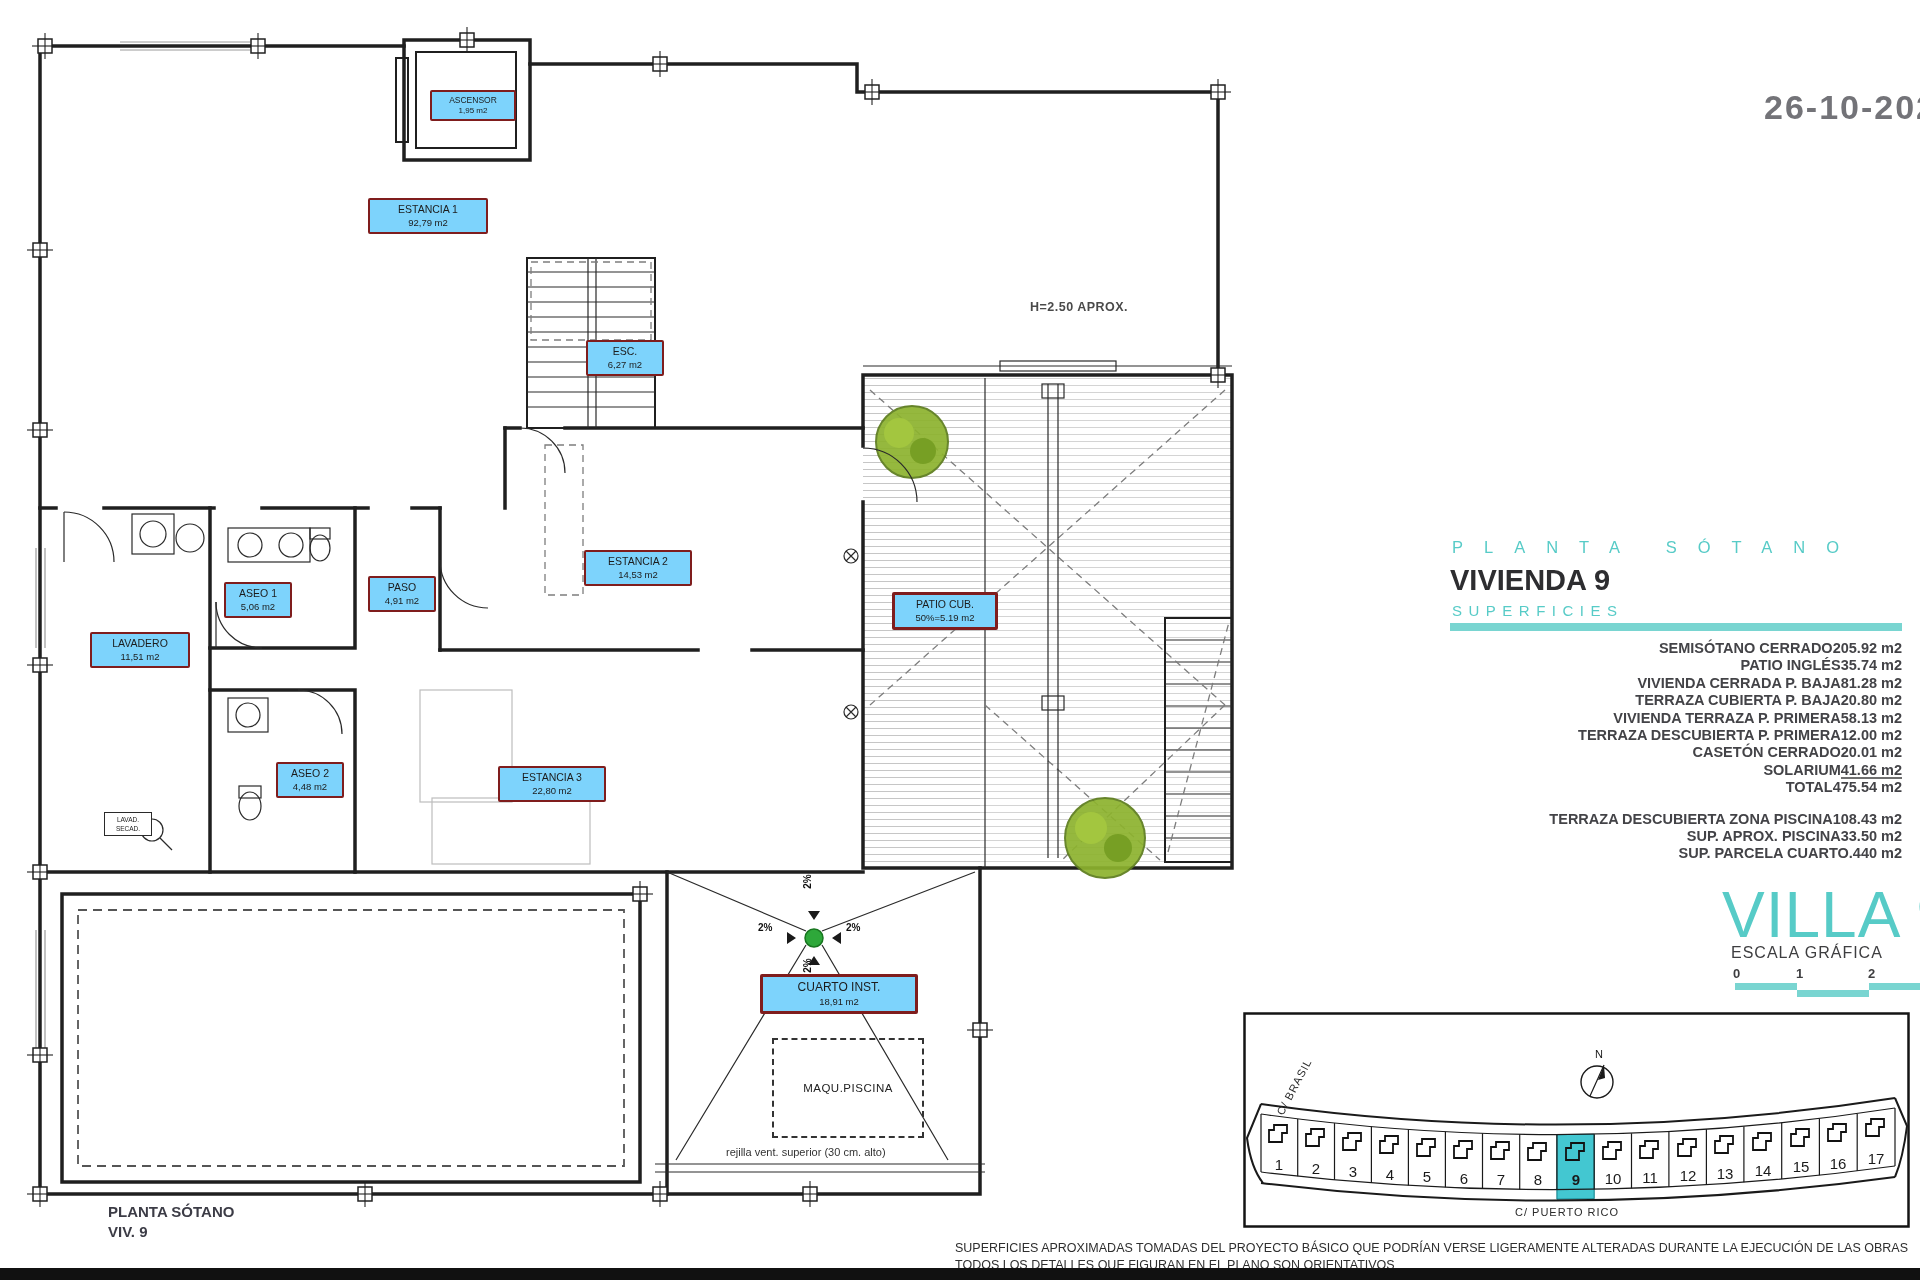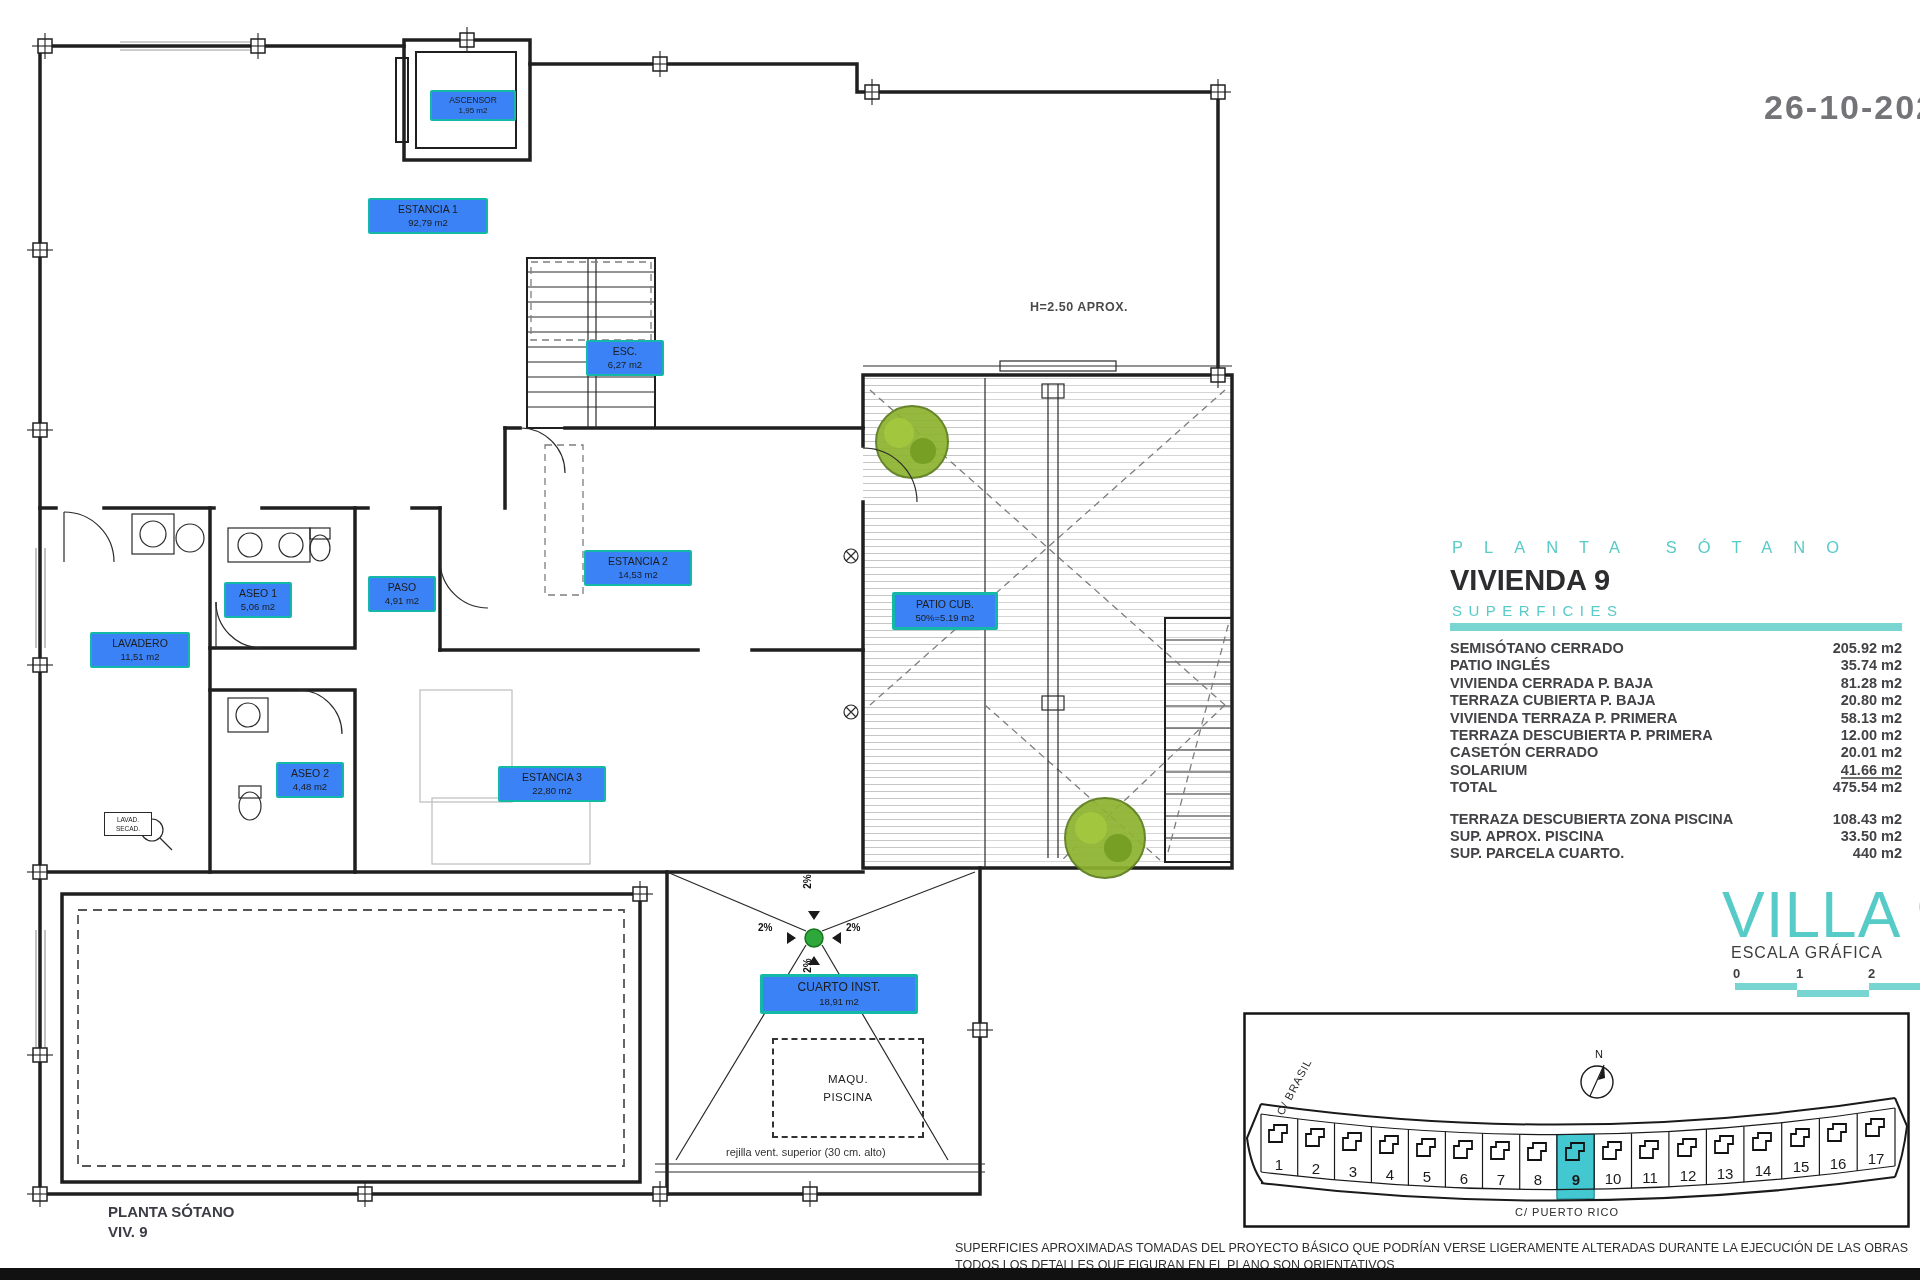--- a/index.html
+++ b/index.html
@@ -15,40 +15,40 @@
   .wall2{stroke:#1f1f1f;stroke-width:2;fill:none}
   .thin{stroke:#2a2a2a;stroke-width:1.2;fill:none}
   .grey{stroke:#9a9a9a;stroke-width:1.2;fill:none}
   .furn{stroke:#bdbdbd;stroke-width:1.2;fill:none}
   .dash{stroke:#7d7d7d;stroke-width:1.3;fill:none;stroke-dasharray:7 5}
   .dash2{stroke:#555;stroke-width:1.8;fill:none;stroke-dasharray:9 6}
   .mkg rect{fill:#fff;stroke:#222;stroke-width:1.5}
   .mkg line{stroke:#222;stroke-width:1.1}
   svg text{font-family:"Liberation Sans",sans-serif}
   
-  .rlabel{position:absolute;z-index:3;background:#3b82f6;border:2px solid #14b8a6;border-radius:2px;
+  .rlabel{position:absolute;z-index:3;background:#7dd3fc;border:2px solid #7f1d1d;border-radius:2px;
           text-align:center;font-size:10.5px;line-height:1.3;color:#1c1c1c;padding:3px 2px}
   .rlabel .ar{font-size:9.5px}
   .b3{border-width:3px}
   .tinybox{position:absolute;z-index:3;background:#fff;border:1.5px solid #2a2a2a;text-align:center;
           font-size:6.5px;line-height:1.4;color:#222;padding:2px 1px}
-  .dashedbox{position:absolute;z-index:3;border:2px dashed #333;display:flex;flex-direction:column;
+  .dashedbox{position:absolute;z-index:3;border:2px dashed #333;display:flex;
           align-items:center;justify-content:center;font-size:11.5px;letter-spacing:.5px;color:#222;line-height:1.6}
   .freelabel{position:absolute;z-index:3;font-size:12.5px;font-weight:700;color:#4a4a4a;letter-spacing:.5px}
   .sl{position:absolute;z-index:3;font-size:10px;font-weight:700;color:#111}
   .rot{transform:rotate(-90deg)}
   .rejilla{position:absolute;z-index:3;font-size:11px;color:#333}
   
   .date{position:absolute;left:1764px;top:88px;font-size:34px;font-weight:700;color:#737378;letter-spacing:2px;white-space:nowrap}
   .plansot{position:absolute;left:1452px;top:538px;font-size:16.5px;letter-spacing:21px;color:var(--teal);white-space:nowrap}
   .vivienda{position:absolute;left:1450px;top:564px;font-size:29px;font-weight:700;color:#2d2d30}
   .superficies{position:absolute;left:1452px;top:602px;font-size:15px;letter-spacing:6.5px;color:var(--teal)}
   .tealbar{position:absolute;left:1450px;top:623px;width:452px;height:8px;background:var(--tealBar)}
   .table{position:absolute;left:1450px;top:640px;width:452px;font-size:14.5px;font-weight:700;color:#434347}
-  .trow{display:flex;justify-content:space-between;height:17.4px;white-space:nowrap}
+  .trow{display:flex;justify-content:flex-end;height:17.4px;white-space:nowrap}
   .tgap{height:14px}
   .tval.u{border-bottom:2px solid #6e6e6e}
   .villa{position:absolute;left:1722px;top:878px;font-size:64px;color:var(--teal);letter-spacing:1px;white-space:nowrap}
   .escala{position:absolute;left:1731px;top:944px;font-size:16px;font-weight:400;color:#3e3e40;letter-spacing:1px}
   .ticks{position:absolute;left:1728px;top:966px;width:200px;font-size:13px;font-weight:700;color:#3e3e40}
   .ticks span{position:absolute;top:0}
   .sbar{position:absolute;height:7px;background:var(--tealBar);z-index:3}
   
   .planfooter{position:absolute;left:108px;top:1202px;font-size:15px;font-weight:700;color:#3c3c46;line-height:1.35}
   .disclaimer{position:absolute;left:955px;top:1240px;font-size:12.5px;color:#2e2e2e;line-height:1.35;white-space:nowrap}

